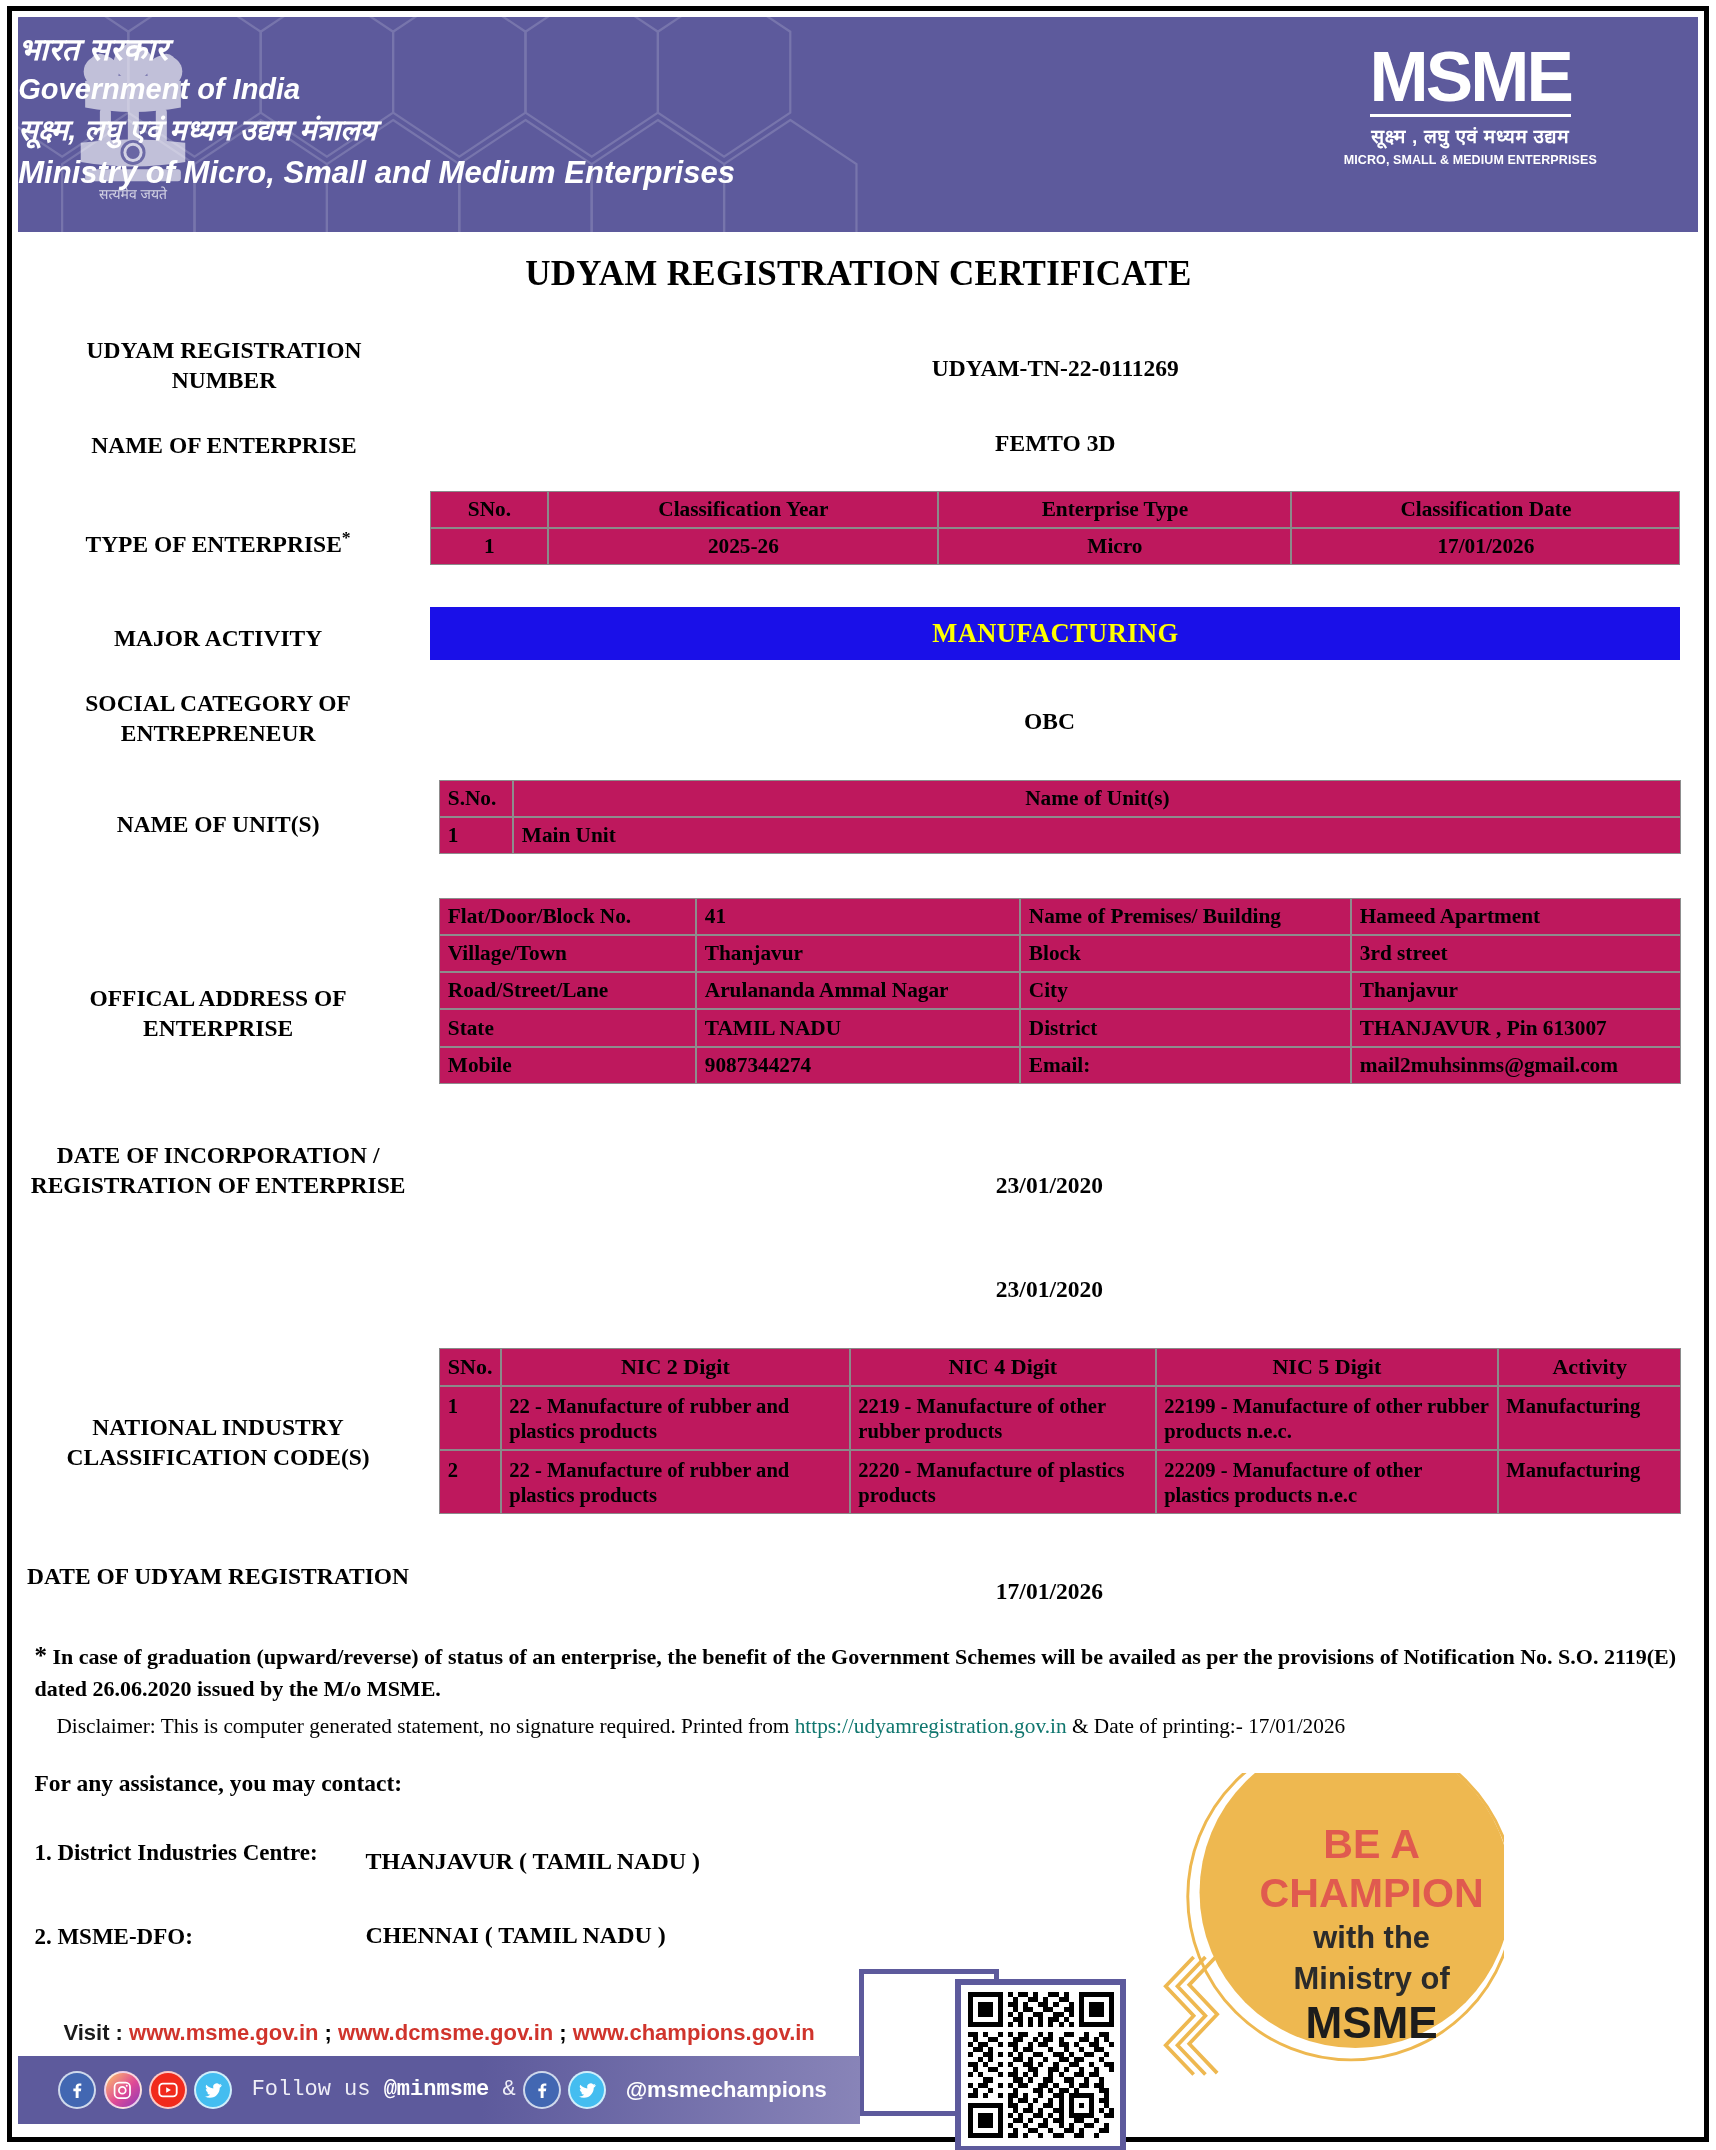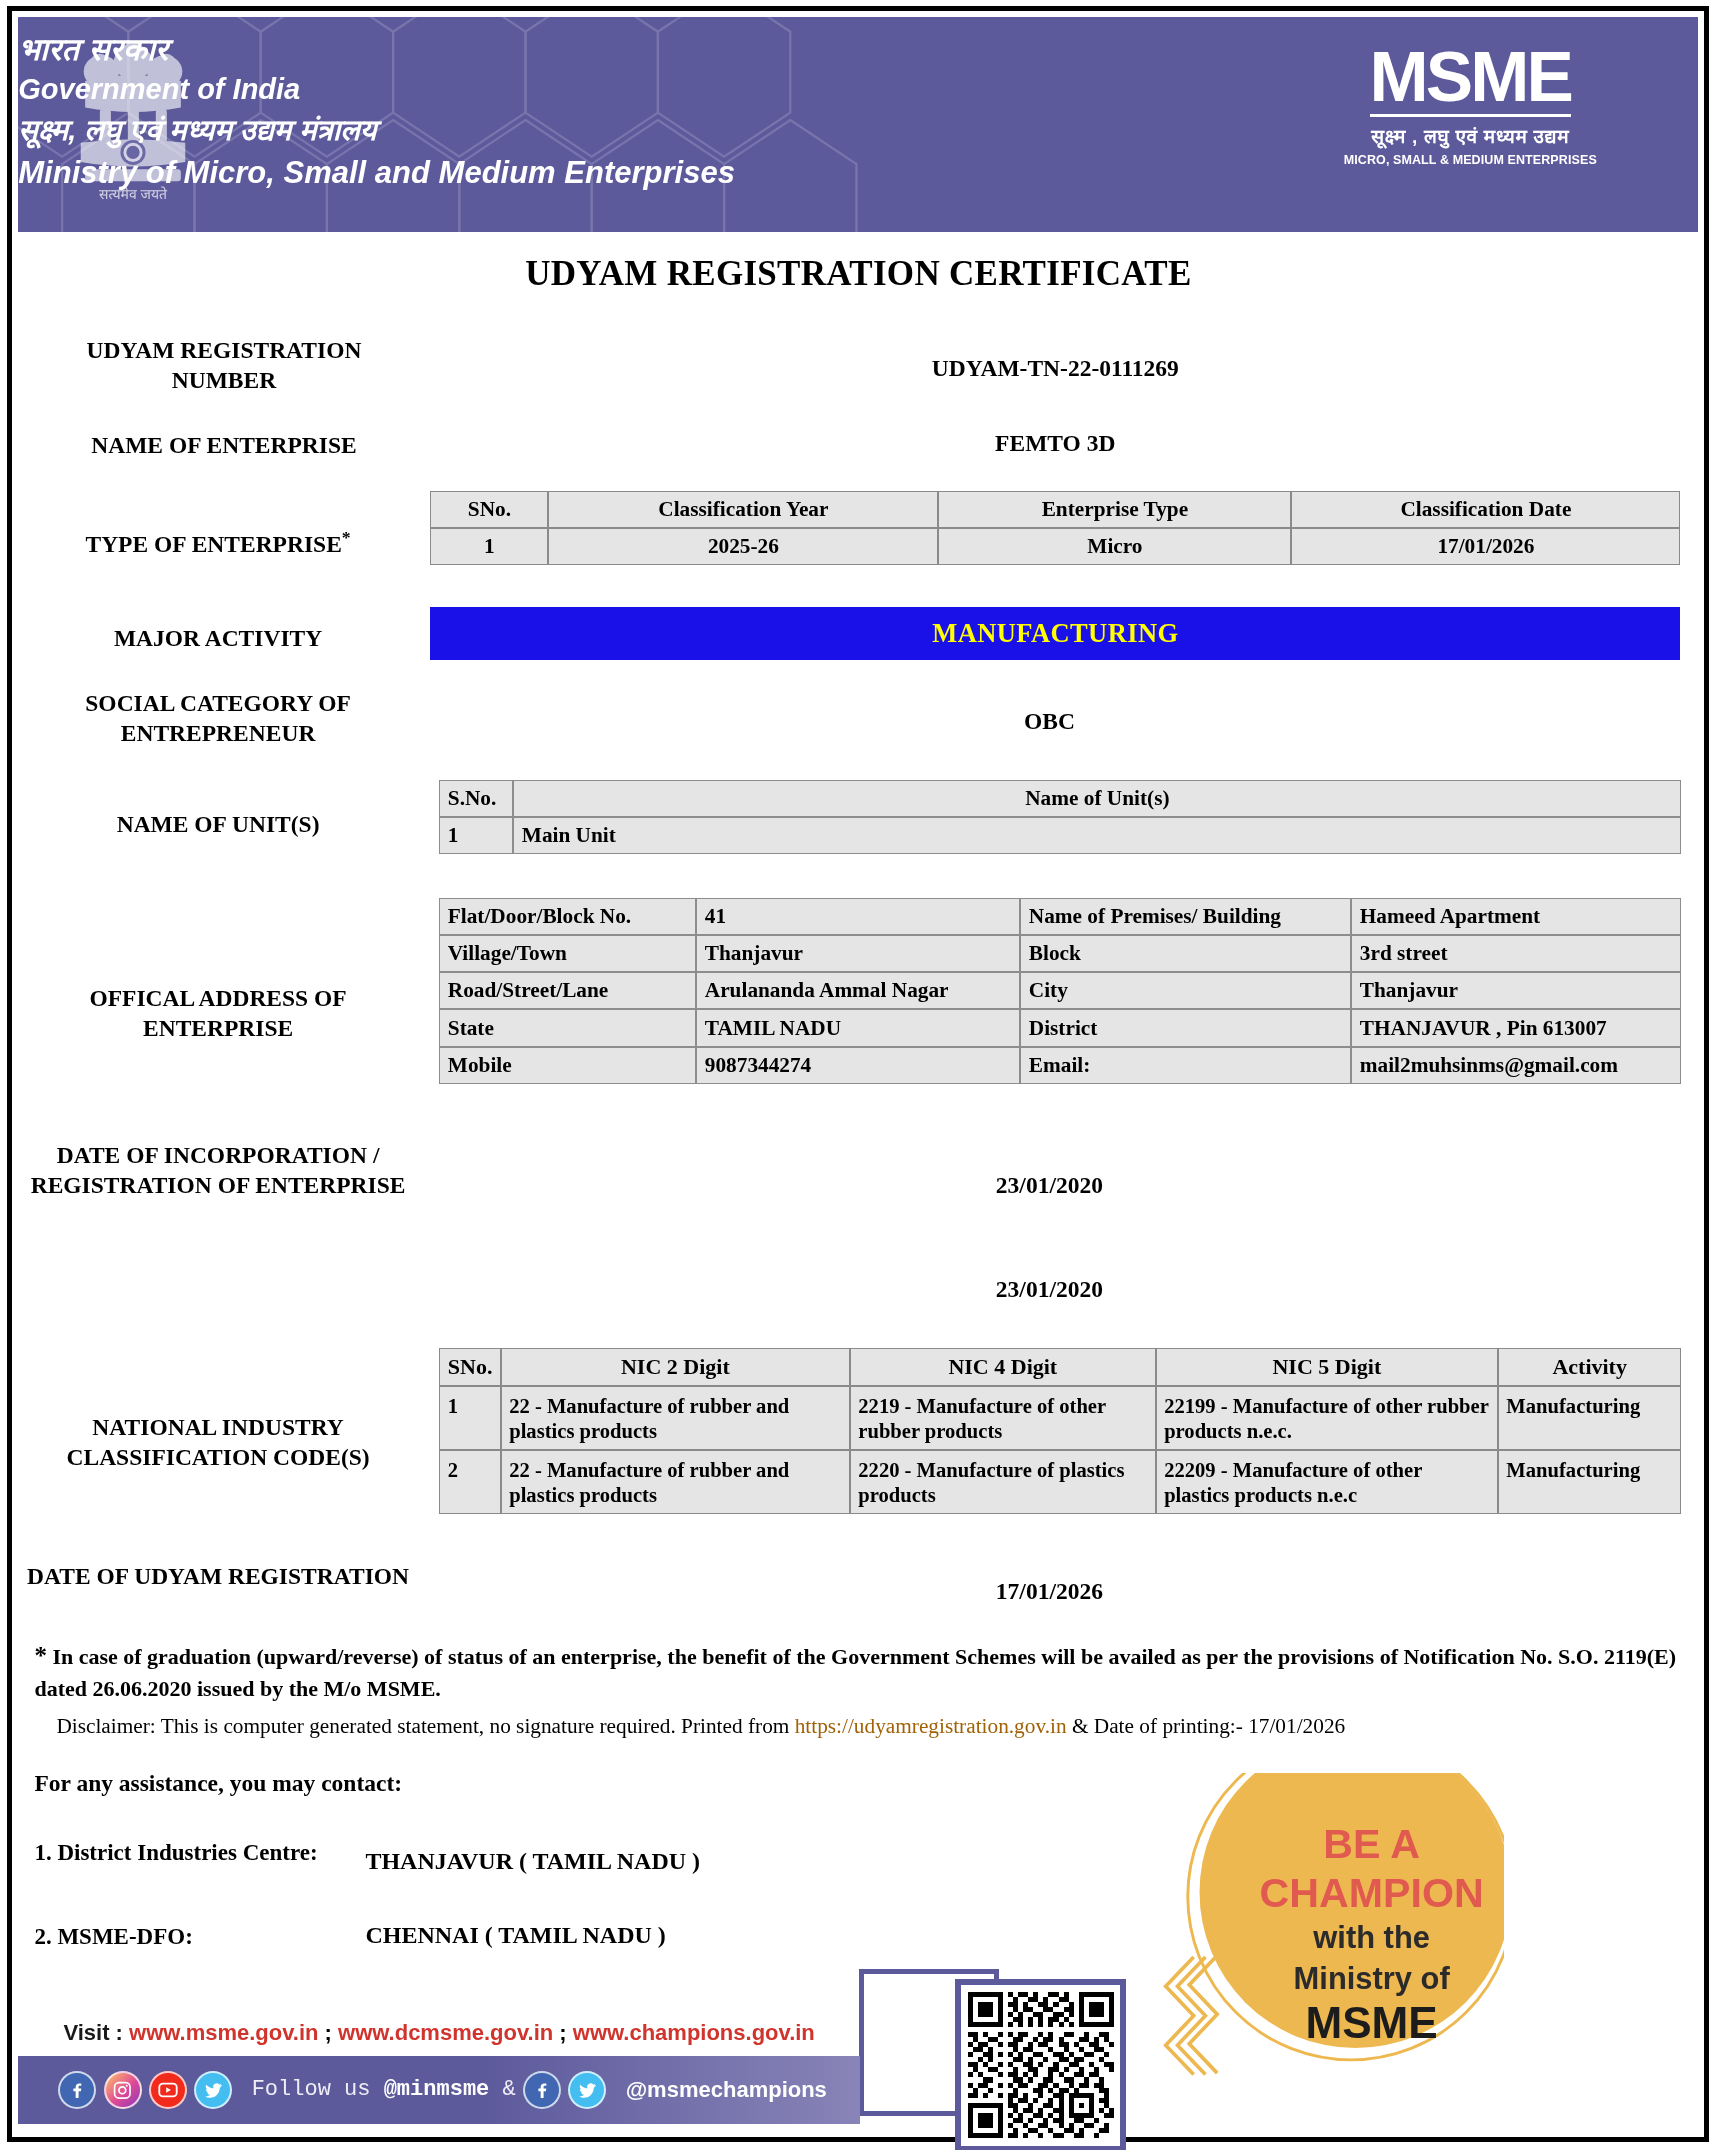--- a/index.html
+++ b/index.html
@@ -136,21 +136,21 @@
     position: absolute;
     border-collapse: separate;
     border-spacing: 0;
     font-size: 21.3px;
   }
   table.grid td, table.grid th {
     border: 1.5px solid #8a8a8a;
     padding: 5.1px 7.4px;
     font-weight: bold;
     vertical-align: middle;
-    background: #e5e5e5;
+    background: #be185d;
   }
   table.grid th {
     text-align: center;
   }
   .tanhead th {
     background: #e3c49c;
     border: 1.5px solid #7d7d7d;
     border-bottom: 2.2px solid #9ec6e8;
   }
   .lightblue-row td {
@@ -203,21 +203,21 @@
   #footnote {
     position: absolute;
     left: 22px; top: 1627px; width: 1659px;
     font-size: 22px; font-weight: bold; line-height: 1.42;
   }
   #disclaimer {
     position: absolute;
     left: 44px; top: 1701px; width: 1640px;
     font-size: 21.3px; line-height: 1.4;
   }
-  .redlink { color: #a16207; margin-top: 40px; }
+  .redlink { color: #0f766e; margin-top: 40px; }
 
   
   #assist-head {
     position: absolute;
     left: 22px; top: 1759px;
     font-size: 23.5px; font-weight: bold;
   }
   .assist-lbl {
     position: absolute; left: 22px;
     width: 294px;

